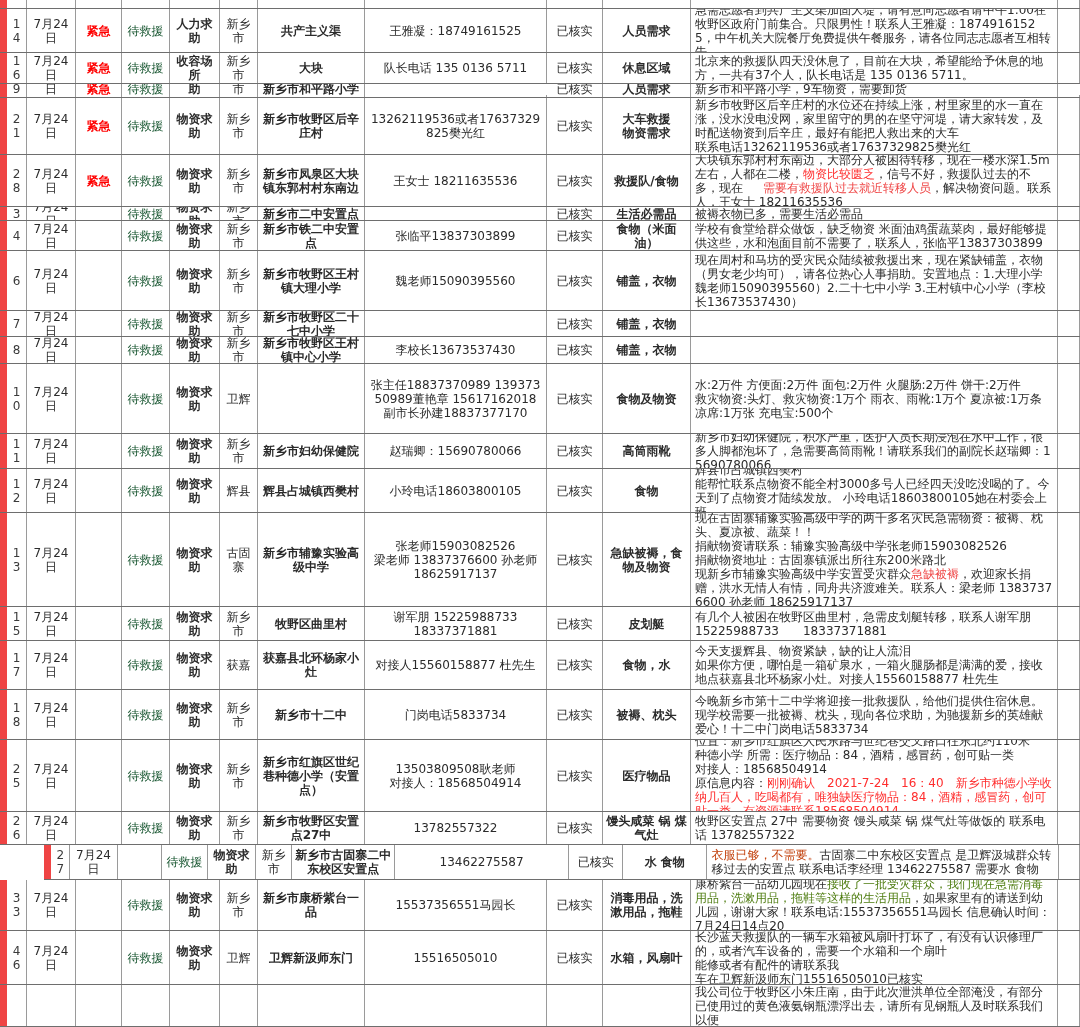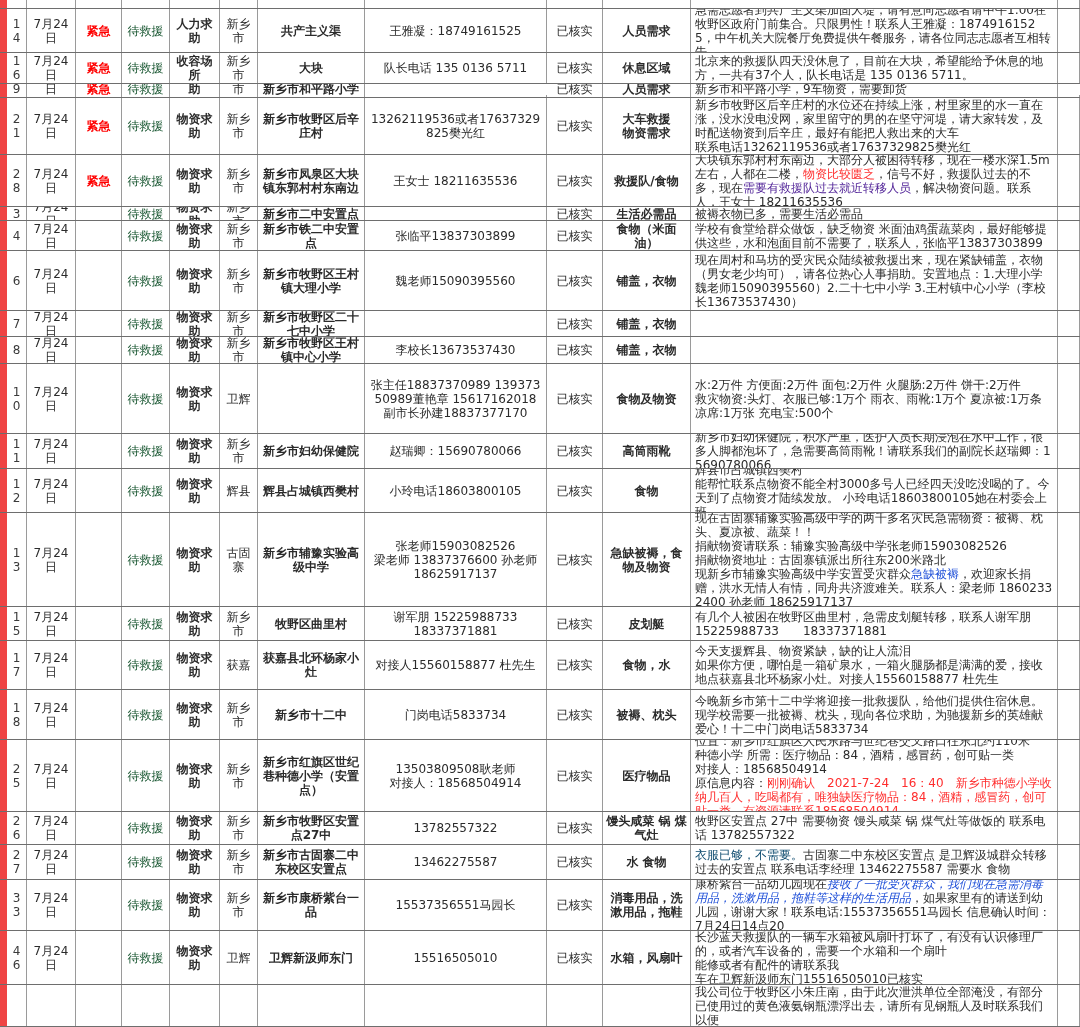--- a/index.html
+++ b/index.html
@@ -117,21 +117,21 @@
       <div class="cell c-id"><span>28</span></div>
       <div class="cell c-date"><span>7月24日</span></div>
       <div class="cell c-urgent"><span style="color: rgb(255, 0, 0);">紧急</span></div>
       <div class="cell c-status"><span>待救援</span></div>
       <div class="cell c-type"><span>物资求助</span></div>
       <div class="cell c-city"><span>新乡市</span></div>
       <div class="cell c-loc"><span>新乡市凤泉区大块镇东郭村村东南边</span></div>
       <div class="cell c-contact"><span>王女士 18211635536</span></div>
       <div class="cell c-verified"><span>已核实</span></div>
       <div class="cell c-need"><span>救援队/食物</span></div>
-      <div class="cell c-desc"><span><span>大块镇东郭村村东南边，大部分人被困待转移，现在一楼水深1.5m左右，人都在二楼，</span><span class="seg-red" style="color: rgb(255, 45, 45);">物资比较匮乏</span><span>，信号不好，救援队过去的不多，现在</span><span class="seg-red" style="color: #4c1d95;">需要有救援队过去就近转移人员</span><span>，解决物资问题。联系人，王女士 18211635536</span></span></div>
+      <div class="cell c-desc"><span><span>大块镇东郭村村东南边，大部分人被困待转移，现在一楼水深1.5m左右，人都在二楼，</span><span class="seg-red" style="color: rgb(255, 45, 45);">物资比较匮乏</span><span>，信号不好，救援队过去的不多，现在</span><span class="seg-red" style="color: #ef4444; margin-left: 20px;">需要有救援队过去就近转移人员</span><span>，解决物资问题。联系人，王女士 18211635536</span></span></div>
       <div class="cell c-trail"></div>
     </div>
     <div class="row" style="height: 14px;">
       <div class="cell c-id"><span>3</span></div>
       <div class="cell c-date"><span>7月24日</span></div>
       <div class="cell c-urgent"><span></span></div>
       <div class="cell c-status"><span>待救援</span></div>
       <div class="cell c-type"><span>物资求助</span></div>
       <div class="cell c-city"><span>新乡市</span></div>
       <div class="cell c-loc"><span>新乡市二中安置点</span></div>
@@ -203,21 +203,21 @@
       <div class="cell c-urgent"><span></span></div>
       <div class="cell c-status"><span>待救援</span></div>
       <div class="cell c-type"><span>物资求助</span></div>
       <div class="cell c-city"><span>卫辉</span></div>
       <div class="cell c-loc"><span></span></div>
       <div class="cell c-contact"><span>张主任18837370989  13937350989董艳章 15617162018
 副市长孙建18837377170</span></div>
       <div class="cell c-verified"><span>已核实</span></div>
       <div class="cell c-need"><span>食物及物资</span></div>
       <div class="cell c-desc"><span><span>水:2万件 方便面:2万件 面包:2万件 火腿肠:2万件 饼干:2万件
-救灾物资:头灯、衣服已够:1万个 雨衣、雨靴:1万个 夏凉被:1万条 凉席:1万张 充电宝:500个</span></span></div>
+救灾物资:头灯、救灾物资:1万个 雨衣、雨靴:1万个 夏凉被:1万条 凉席:1万张 充电宝:500个</span></span></div>
       <div class="cell c-trail"></div>
     </div>
     <div class="row" style="height: 35px;">
       <div class="cell c-id"><span>11</span></div>
       <div class="cell c-date"><span>7月24日</span></div>
       <div class="cell c-urgent"><span></span></div>
       <div class="cell c-status"><span>待救援</span></div>
       <div class="cell c-type"><span>物资求助</span></div>
       <div class="cell c-city"><span>新乡市</span></div>
       <div class="cell c-loc"><span>新乡市妇幼保健院</span></div>
@@ -250,21 +250,21 @@
       <div class="cell c-type"><span>物资求助</span></div>
       <div class="cell c-city"><span>古固寨</span></div>
       <div class="cell c-loc"><span>新乡市辅豫实验高级中学</span></div>
       <div class="cell c-contact"><span>张老师15903082526
 梁老师 13837376600 孙老师 18625917137</span></div>
       <div class="cell c-verified"><span>已核实</span></div>
       <div class="cell c-need"><span>急缺被褥，食物及物资</span></div>
       <div class="cell c-desc"><span><span>现在古固寨辅豫实验高级中学的两千多名灾民急需物资：被褥、枕头、夏凉被、蔬菜！！
 捐献物资请联系：辅豫实验高级中学张老师15903082526
 捐献物资地址：古固寨镇派出所往东200米路北
-现新乡市辅豫实验高级中学安置受灾群众</span><span class="seg-red" style="color: #1d4ed8;">急缺被褥</span><span>，欢迎家长捐赠，洪水无情人有情，同舟共济渡难关。联系人：梁老师 18602332400 孙老师 18625917137</span></span></div>
+现新乡市辅豫实验高级中学安置受灾群众</span><span class="seg-red" style="color: #ef4444;">急缺被褥</span><span>，欢迎家长捐赠，洪水无情人有情，同舟共济渡难关。联系人：梁老师 13837376600 孙老师 18625917137</span></span></div>
       <div class="cell c-trail"></div>
     </div>
     <div class="row" style="height: 34px;">
       <div class="cell c-id"><span>15</span></div>
       <div class="cell c-date"><span>7月24日</span></div>
       <div class="cell c-urgent"><span></span></div>
       <div class="cell c-status"><span>待救援</span></div>
       <div class="cell c-type"><span>物资求助</span></div>
       <div class="cell c-city"><span>新乡市</span></div>
       <div class="cell c-loc"><span>牧野区曲里村</span></div>
@@ -329,46 +329,46 @@
       <div class="cell c-status"><span>待救援</span></div>
       <div class="cell c-type"><span>物资求助</span></div>
       <div class="cell c-city"><span>新乡市</span></div>
       <div class="cell c-loc"><span>新乡市牧野区安置点27中</span></div>
       <div class="cell c-contact"><span>13782557322</span></div>
       <div class="cell c-verified"><span>已核实</span></div>
       <div class="cell c-need"><span>馒头咸菜 锅 煤气灶</span></div>
       <div class="cell c-desc"><span><span>牧野区安置点 27中 需要物资 馒头咸菜 锅 煤气灶等做饭的 联系电话 13782557322</span></span></div>
       <div class="cell c-trail"></div>
     </div>
-    <div class="row" style="height: 35px;">
+    <div class="row" style="height: 35px; margin-left: 44px;">
       <div class="cell c-id"><span>27</span></div>
       <div class="cell c-date"><span>7月24日</span></div>
       <div class="cell c-urgent"><span></span></div>
       <div class="cell c-status"><span>待救援</span></div>
       <div class="cell c-type"><span>物资求助</span></div>
       <div class="cell c-city"><span>新乡市</span></div>
       <div class="cell c-loc"><span>新乡市古固寨二中东校区安置点</span></div>
       <div class="cell c-contact"><span>13462275587</span></div>
       <div class="cell c-verified"><span>已核实</span></div>
       <div class="cell c-need"><span>水 食物</span></div>
-      <div class="cell c-desc"><span><span class="seg-red" style="color: #0c4a6e;">衣服已够，不需要。</span><span>古固寨二中东校区安置点 是卫辉汲城群众转移过去的安置点 联系电话李经理 13462275587 需要水 食物</span></span></div>
+      <div class="cell c-desc"><span><span class="seg-red" style="color: #c2410c;">衣服已够，不需要。</span><span>古固寨二中东校区安置点 是卫辉汲城群众转移过去的安置点 联系电话李经理 13462275587 需要水 食物</span></span></div>
       <div class="cell c-trail"></div>
     </div>
     <div class="row" style="height: 51px;">
       <div class="cell c-id"><span>33</span></div>
       <div class="cell c-date"><span>7月24日</span></div>
       <div class="cell c-urgent"><span></span></div>
       <div class="cell c-status"><span>待救援</span></div>
       <div class="cell c-type"><span>物资求助</span></div>
       <div class="cell c-city"><span>新乡市</span></div>
       <div class="cell c-loc"><span>新乡市康桥紫台一品</span></div>
       <div class="cell c-contact"><span>15537356551马园长</span></div>
       <div class="cell c-verified"><span>已核实</span></div>
       <div class="cell c-need"><span>消毒用品，洗漱用品，拖鞋</span></div>
-      <div class="cell c-desc"><span><span>康桥紫台一品幼儿园现在</span><span class="seg-red" style="color: #1d4ed8; font-style: italic;">接收了一批受灾群众，我们现在急需消毒用品，洗漱用品，拖鞋等这样的生活用品</span><span>，如果家里有的请送到幼儿园，谢谢大家！联系电话:15537356551马园长 信息确认时间：7月24日14点20</span></span></div>
+      <div class="cell c-desc"><span><span>康桥紫台一品幼儿园现在</span><span class="seg-red" style="color: #4d7c0f;">接收了一批受灾群众，我们现在急需消毒用品，洗漱用品，拖鞋等这样的生活用品</span><span>，如果家里有的请送到幼儿园，谢谢大家！联系电话:15537356551马园长 信息确认时间：7月24日14点20</span></span></div>
       <div class="cell c-trail"></div>
     </div>
     <div class="row" style="height: 54px;">
       <div class="cell c-id"><span>46</span></div>
       <div class="cell c-date"><span>7月24日</span></div>
       <div class="cell c-urgent"><span></span></div>
       <div class="cell c-status"><span>待救援</span></div>
       <div class="cell c-type"><span>物资求助</span></div>
       <div class="cell c-city"><span>卫辉</span></div>
       <div class="cell c-loc"><span>卫辉新汲师东门</span></div>

